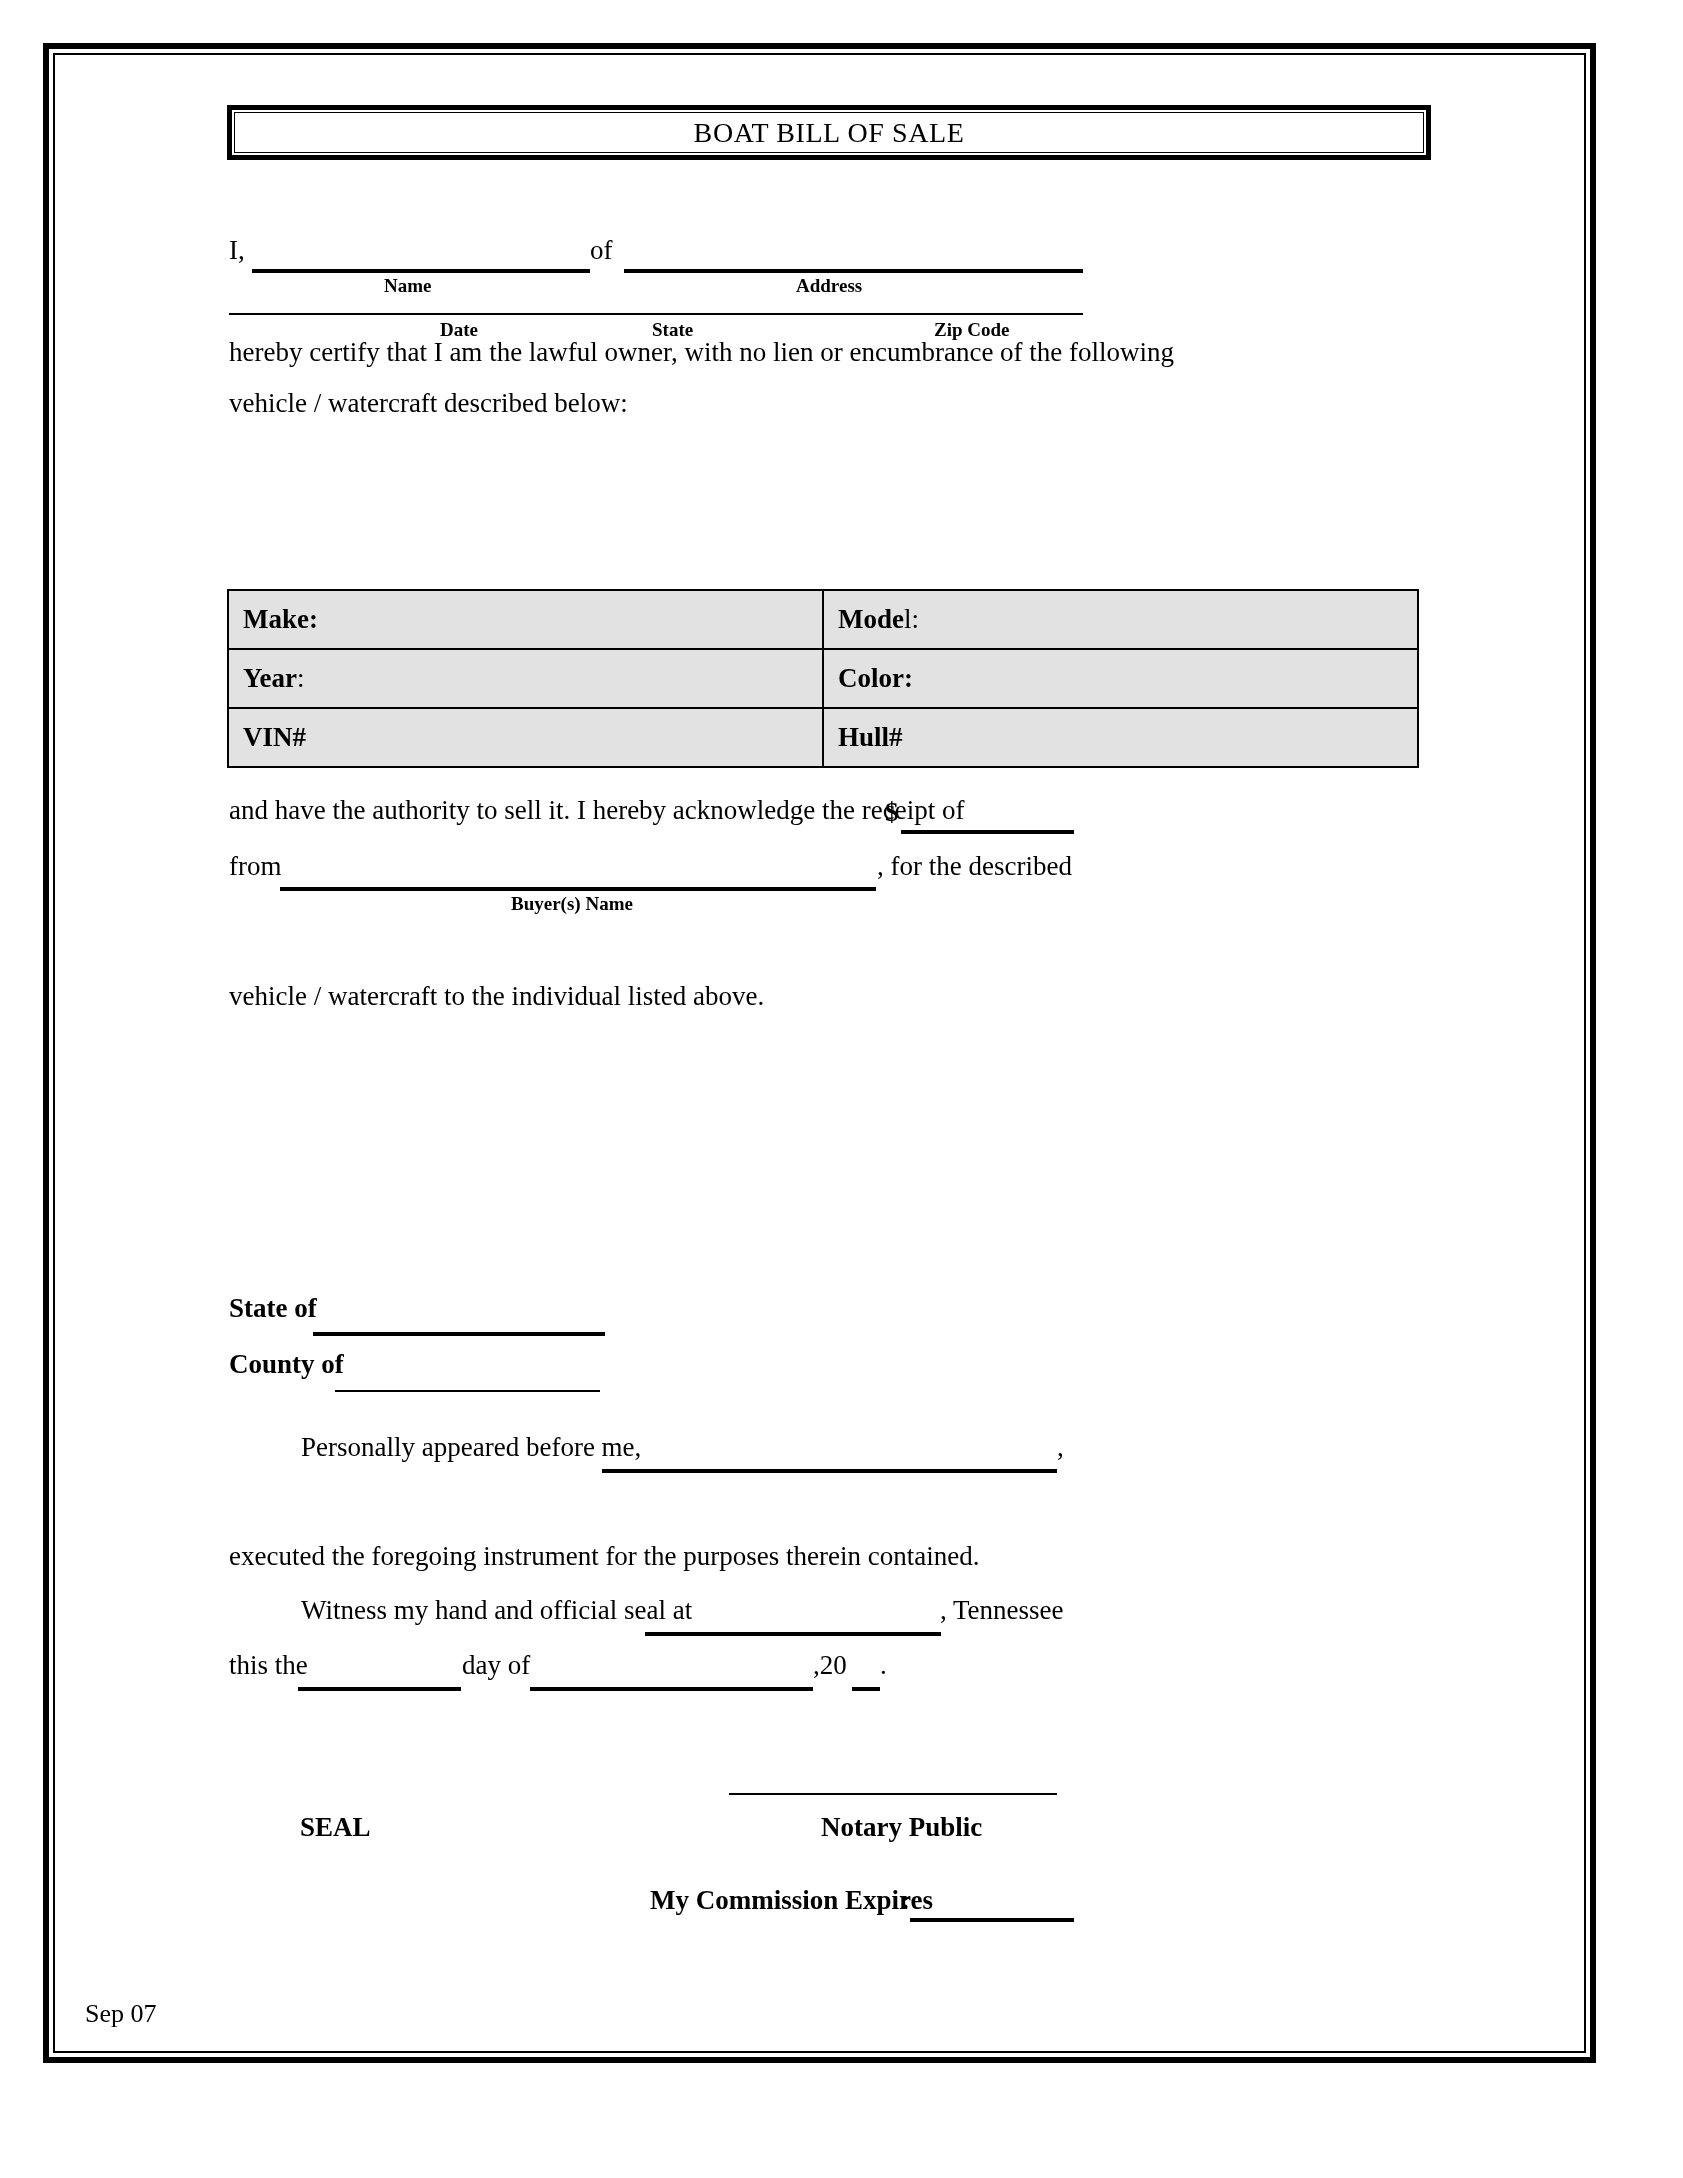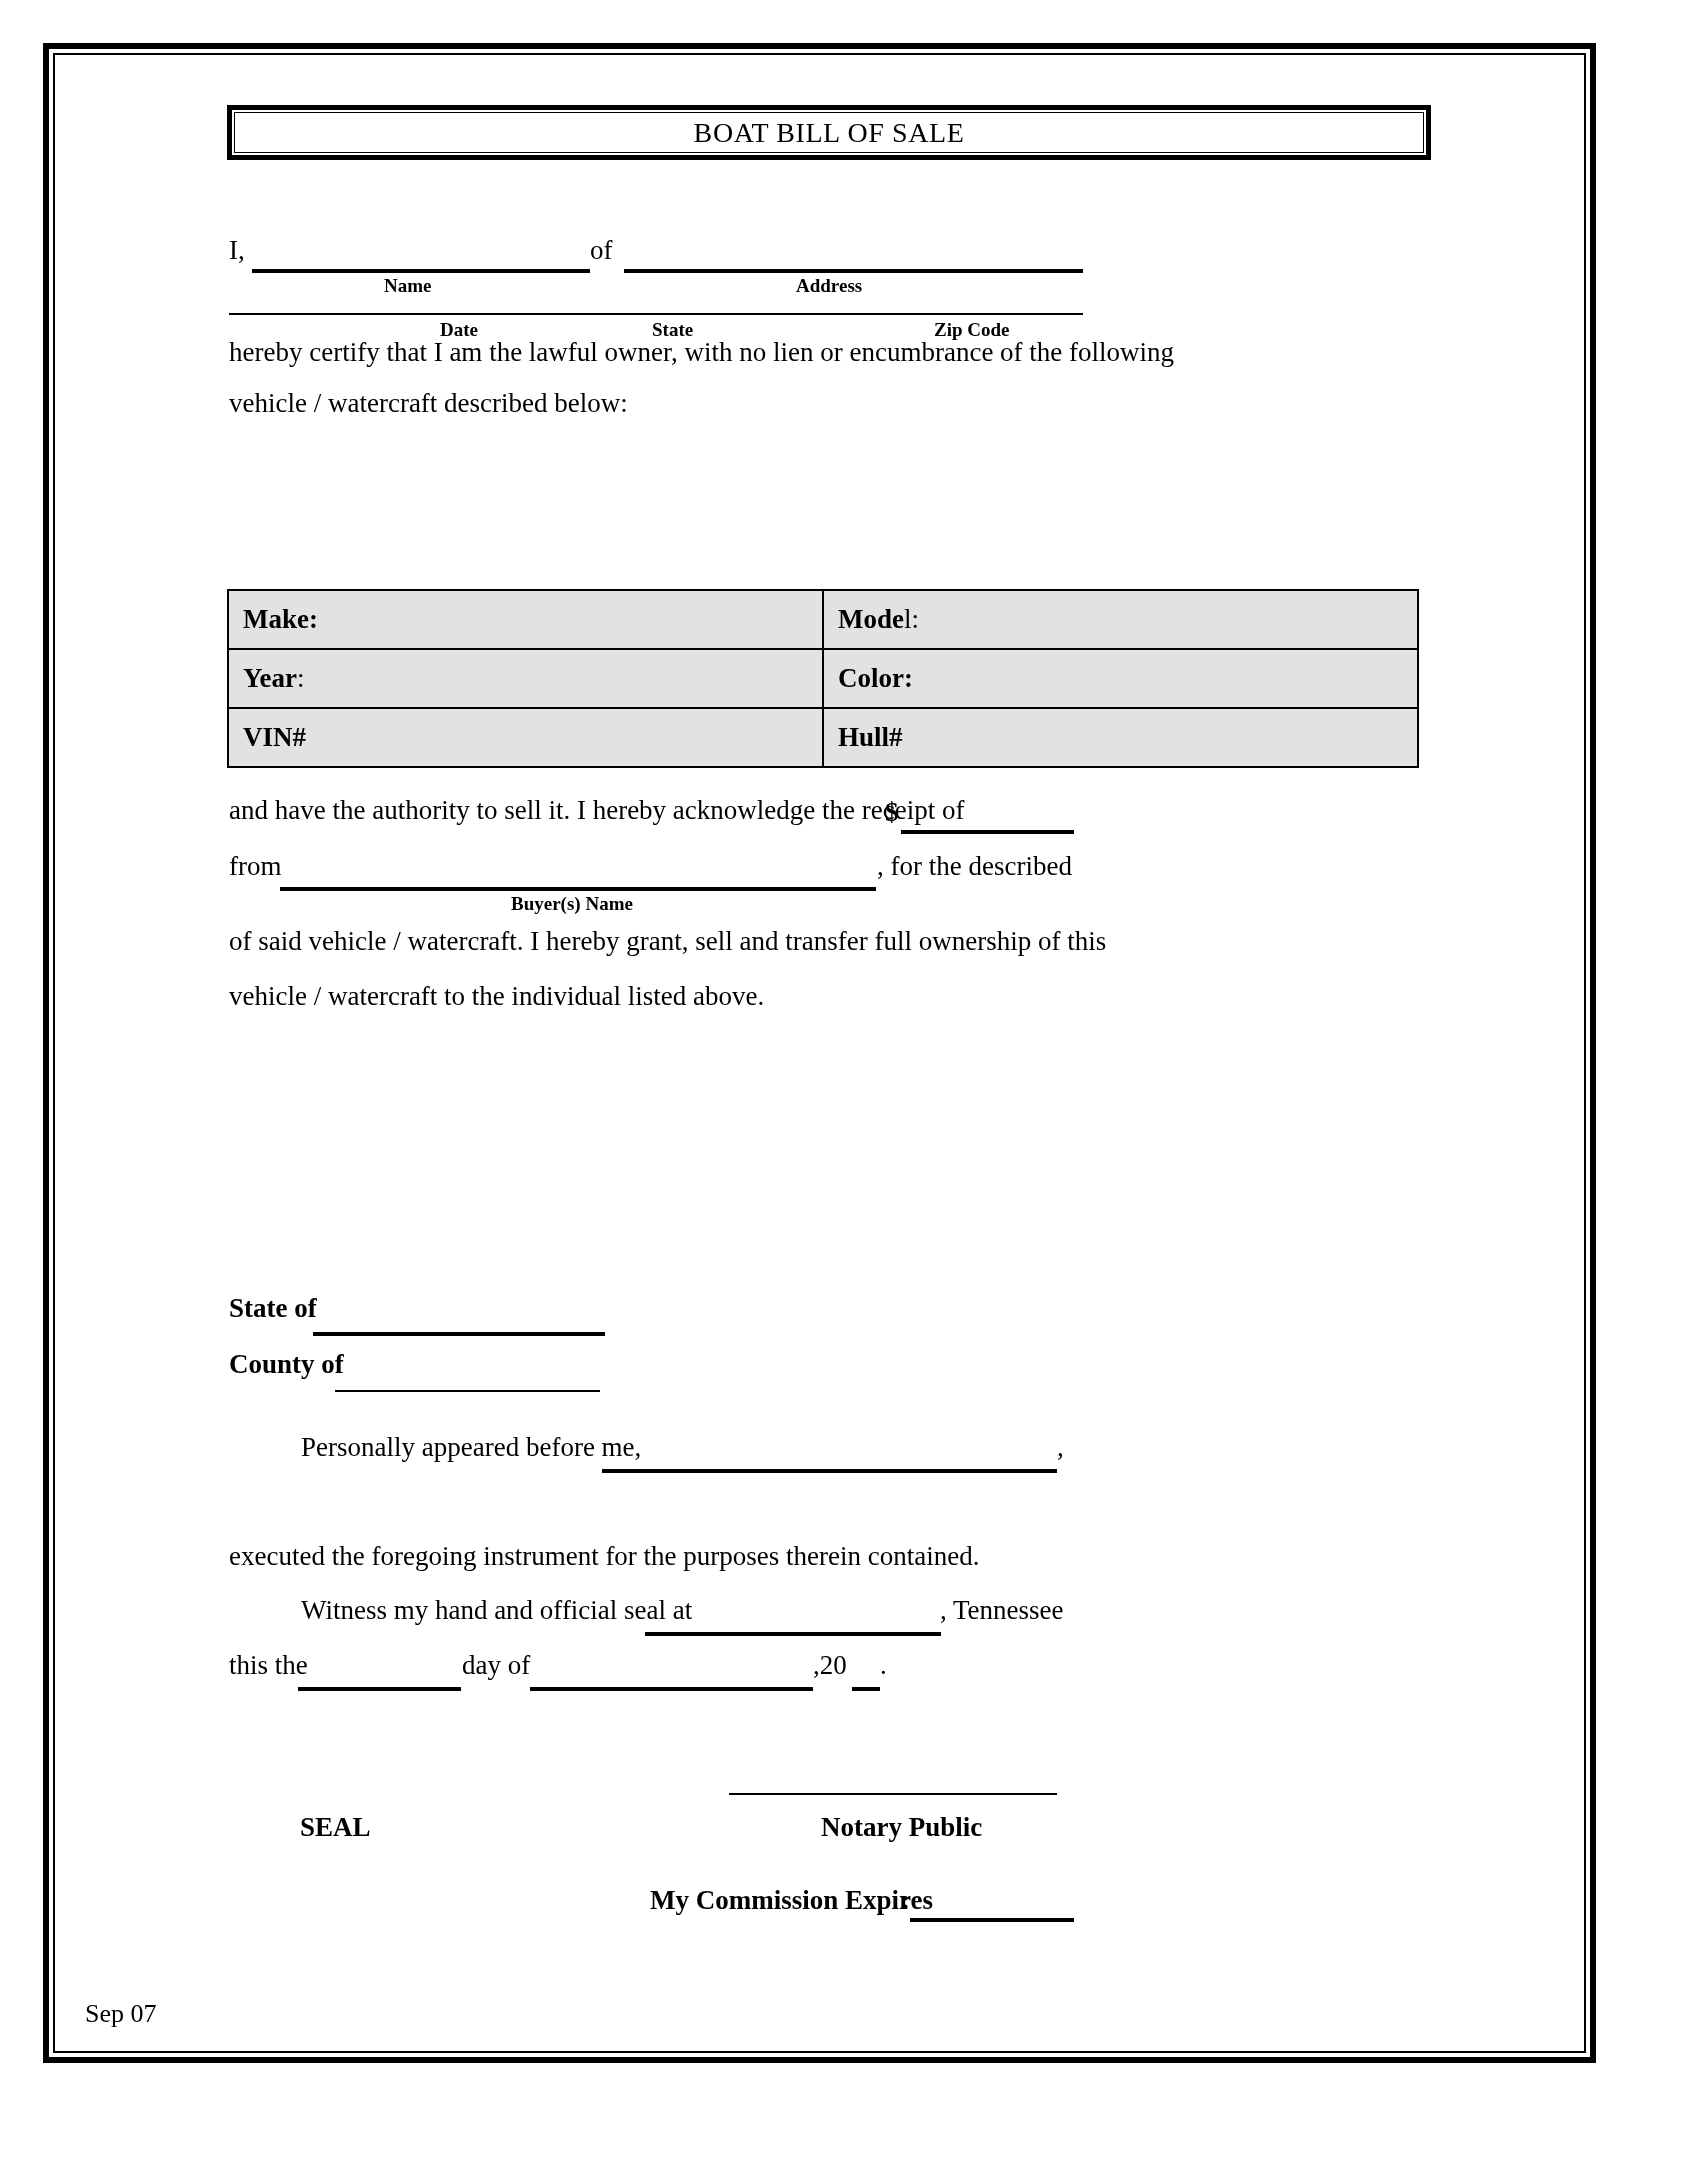--- a/index.html
+++ b/index.html
@@ -203,21 +203,20 @@
 
       <span class="abs body-text" style="left:174px; top:742px;">and have the authority to sell it.  I hereby acknowledge the receipt of </span>
       <span class="abs bold-text" style="left:830px; top:742px;">$</span>
       <div class="rule rule-thick" style="left:846px; top:775px; width:173px;"></div>
 
       <span class="abs body-text" style="left:174px; top:798px;">from</span>
       <div class="rule rule-thick" style="left:225px; top:832px; width:596px;"></div>
       <span class="abs body-text" style="left:822px; top:798px;">, for the described</span>
       <span class="abs small-label" style="left:456px; top:838px;">Buyer(s) Name</span>
 
-      <span class="abs body-text" style="left:174px; top:873px;">of said vehicle / watercraft. I hereby grant, sell and transfer full ownership of this</span>
       <span class="abs body-text" style="left:174px; top:928px;">vehicle / watercraft to the individual listed above.</span>
 
 
       <span class="abs bold-text" style="left:174px; top:1238px;">State of</span>
       <div class="rule rule-thick" style="left:258px; top:1277px; width:292px;"></div>
 
       <span class="abs bold-text" style="left:174px; top:1294px;">County of</span>
       <div class="rule rule-thin" style="left:280px; top:1335px; width:265px;"></div>
 
       <span class="abs body-text" style="left:246px; top:1379px;">Personally appeared before me,</span>

